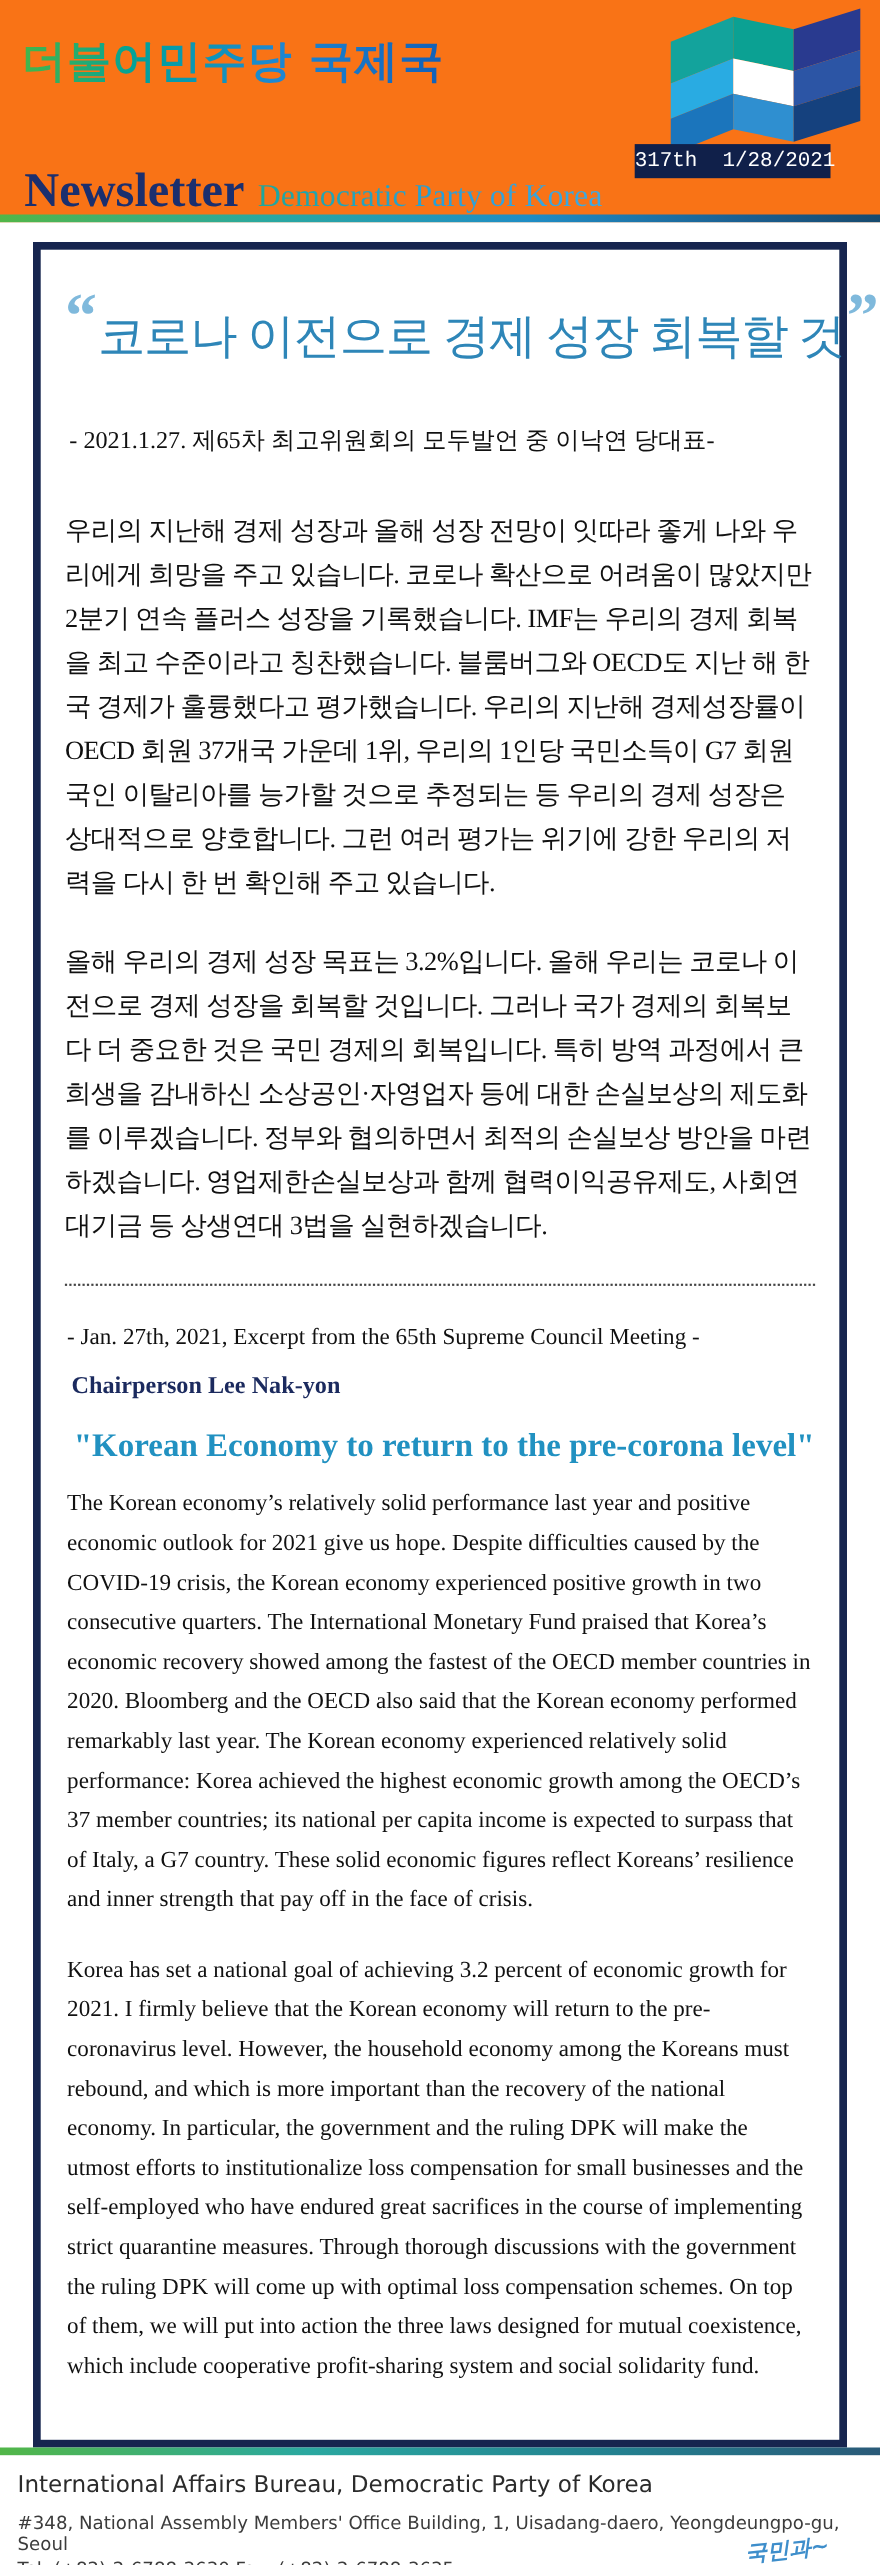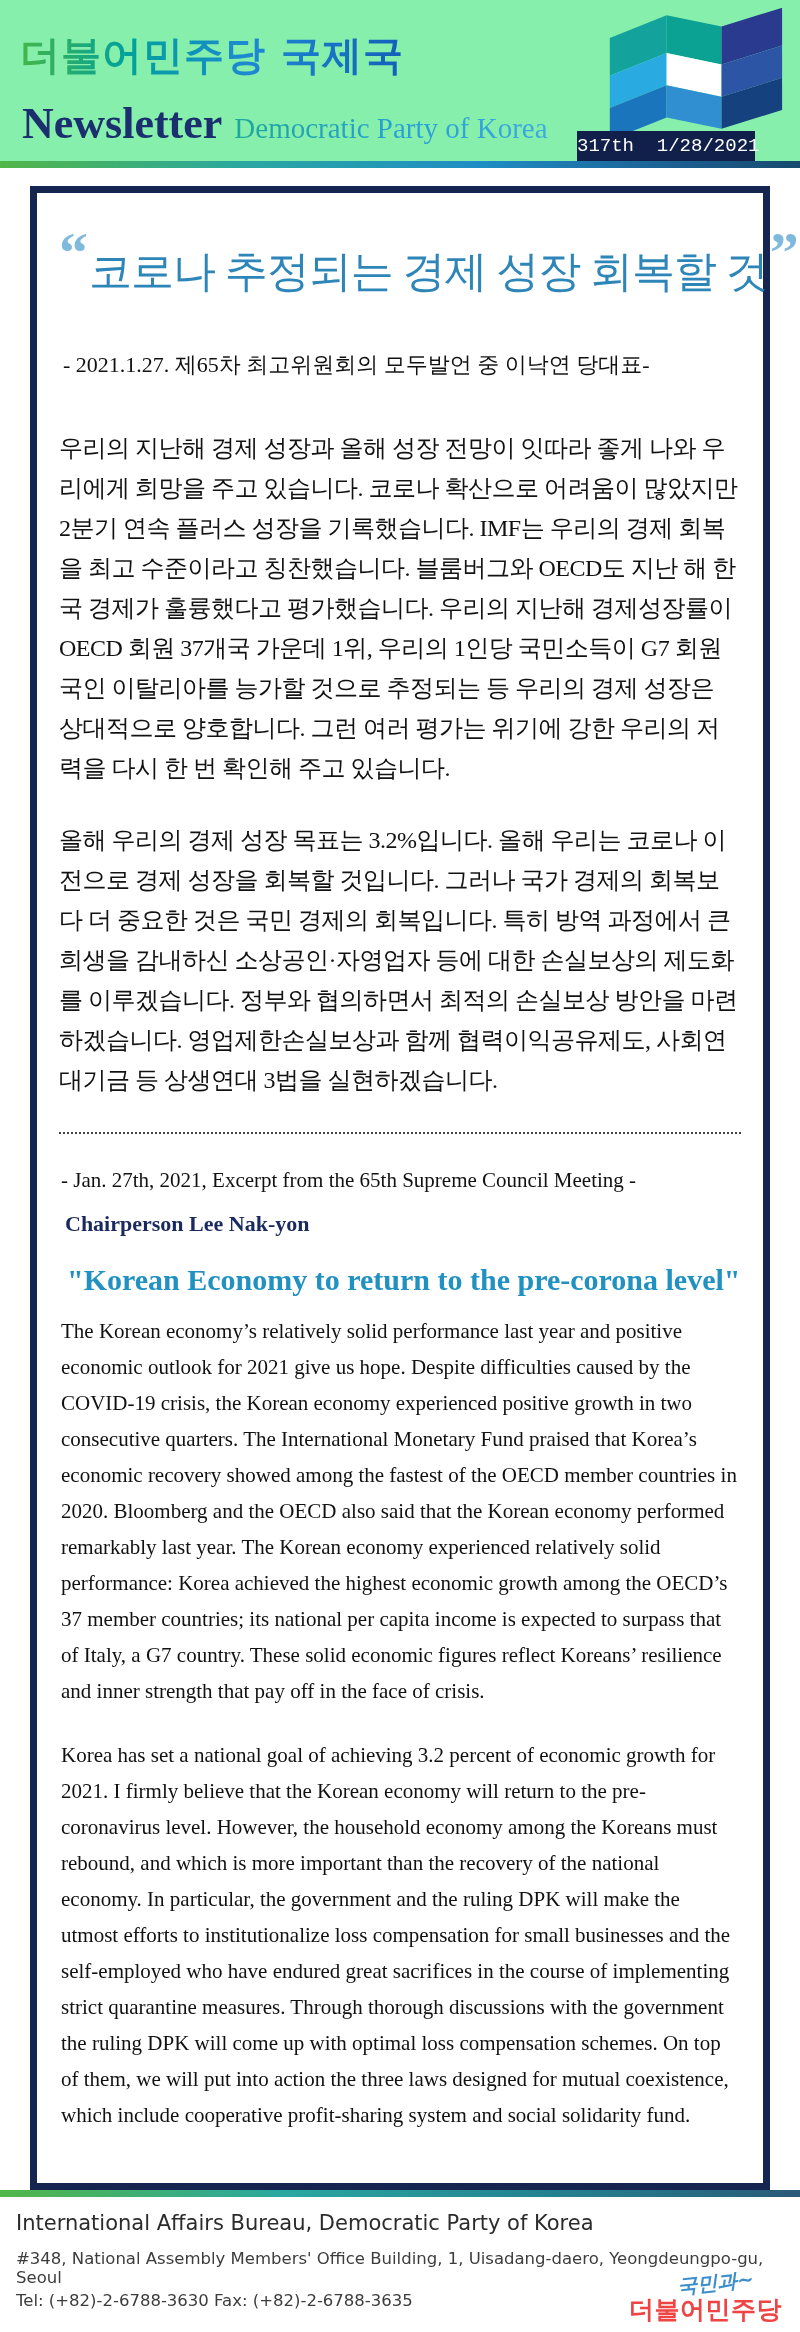--- a/index.html
+++ b/index.html
@@ -6,30 +6,30 @@
   body {
     width: 800px;
     height: 2332px;
     overflow: hidden;
     background: #ffffff;
     font-family: "Liberation Serif", "DejaVu Serif", serif;
   }
   .page { position: relative; width: 800px; }
 
   
-  .header { position: relative; height: 168px; background: #86efac; }
+  .header { position: relative; height: 202px; background: #f97316; }
   .org-kr {
     position: absolute; left: 20px; top: 28px; margin: 0;
     font-family: "DejaVu Sans", "Liberation Sans", sans-serif;
     font-size: 40px; font-weight: 800; letter-spacing: 1px;
     background: linear-gradient(90deg, #45b649 0%, #00a19c 28%, #1e88d2 60%, #1260b8 100%);
     -webkit-background-clip: text; background-clip: text;
     color: transparent;
   }
-  .nl-row { position: absolute; left: 22px; bottom: 19px; white-space: nowrap; text-align: center; }
+  .nl-row { position: absolute; left: 22px; bottom: 4px; white-space: nowrap; text-align: center; }
   .newsletter {
     font-family: "Liberation Serif", "DejaVu Serif", serif;
     font-size: 44px; font-weight: 700; color: #1b2f6e; letter-spacing: 0px;
   }
   .org-en {
     font-family: "Liberation Serif", "DejaVu Serif", serif;
     font-size: 29px; font-weight: 400; margin-left: 8px;
     background: linear-gradient(90deg, #1fa79b 0%, #2a9fd8 55%, #3fa9e0 100%);
     -webkit-background-clip: text; background-clip: text;
     color: transparent;
@@ -130,21 +130,21 @@
       <polygon points="128,100 192,80 192,114 128,134" fill="#15417e"></polygon>
     </svg>
 
     <div class="issue-badge">317th  1/28/2021</div>
     <div class="header-bar"></div>
   </header>
 
   <main class="quote-box">
 
     <div class="quote-title">
-      <span class="qmark open">“</span><span>코로나 추정되는 경제 성장 회복할 것</span><span class="qmark close">”</span>
+      <span class="qmark open">“</span><span>코로나 이전으로 경제 성장 회복할 것</span><span class="qmark close">”</span>
     </div>
 
     <p class="kr-source">- 2021.1.27. 제65차 최고위원회의 모두발언 중 이낙연 당대표-</p>
 
     <p class="kr-body">우리의 지난해 경제 성장과 올해 성장 전망이 잇따라 좋게 나와 우리에게 희망을 주고 있습니다. 코로나 확산으로 어려움이 많았지만 2분기 연속 플러스 성장을 기록했습니다. IMF는 우리의 경제 회복을 최고 수준이라고 칭찬했습니다. 블룸버그와 OECD도 지난 해 한국 경제가 훌륭했다고 평가했습니다. 우리의 지난해 경제성장률이 OECD 회원 37개국 가운데 1위, 우리의 1인당 국민소득이 G7 회원국인 이탈리아를 능가할 것으로 추정되는 등 우리의 경제 성장은 상대적으로 양호합니다. 그런 여러 평가는 위기에 강한 우리의 저력을 다시 한 번 확인해 주고 있습니다.</p>
     <p class="kr-body">올해 우리의 경제 성장 목표는 3.2%입니다. 올해 우리는 코로나 이전으로 경제 성장을 회복할 것입니다. 그러나 국가 경제의 회복보다 더 중요한 것은 국민 경제의 회복입니다. 특히 방역 과정에서 큰 희생을 감내하신 소상공인·자영업자 등에 대한 손실보상의 제도화를 이루겠습니다. 정부와 협의하면서 최적의 손실보상 방안을 마련하겠습니다. 영업제한손실보상과 함께 협력이익공유제도, 사회연대기금 등 상생연대 3법을 실현하겠습니다.</p>
 
     <hr class="dotted">
 
     <p class="en-source">- Jan. 27th, 2021, Excerpt from the 65th Supreme Council Meeting -</p>

